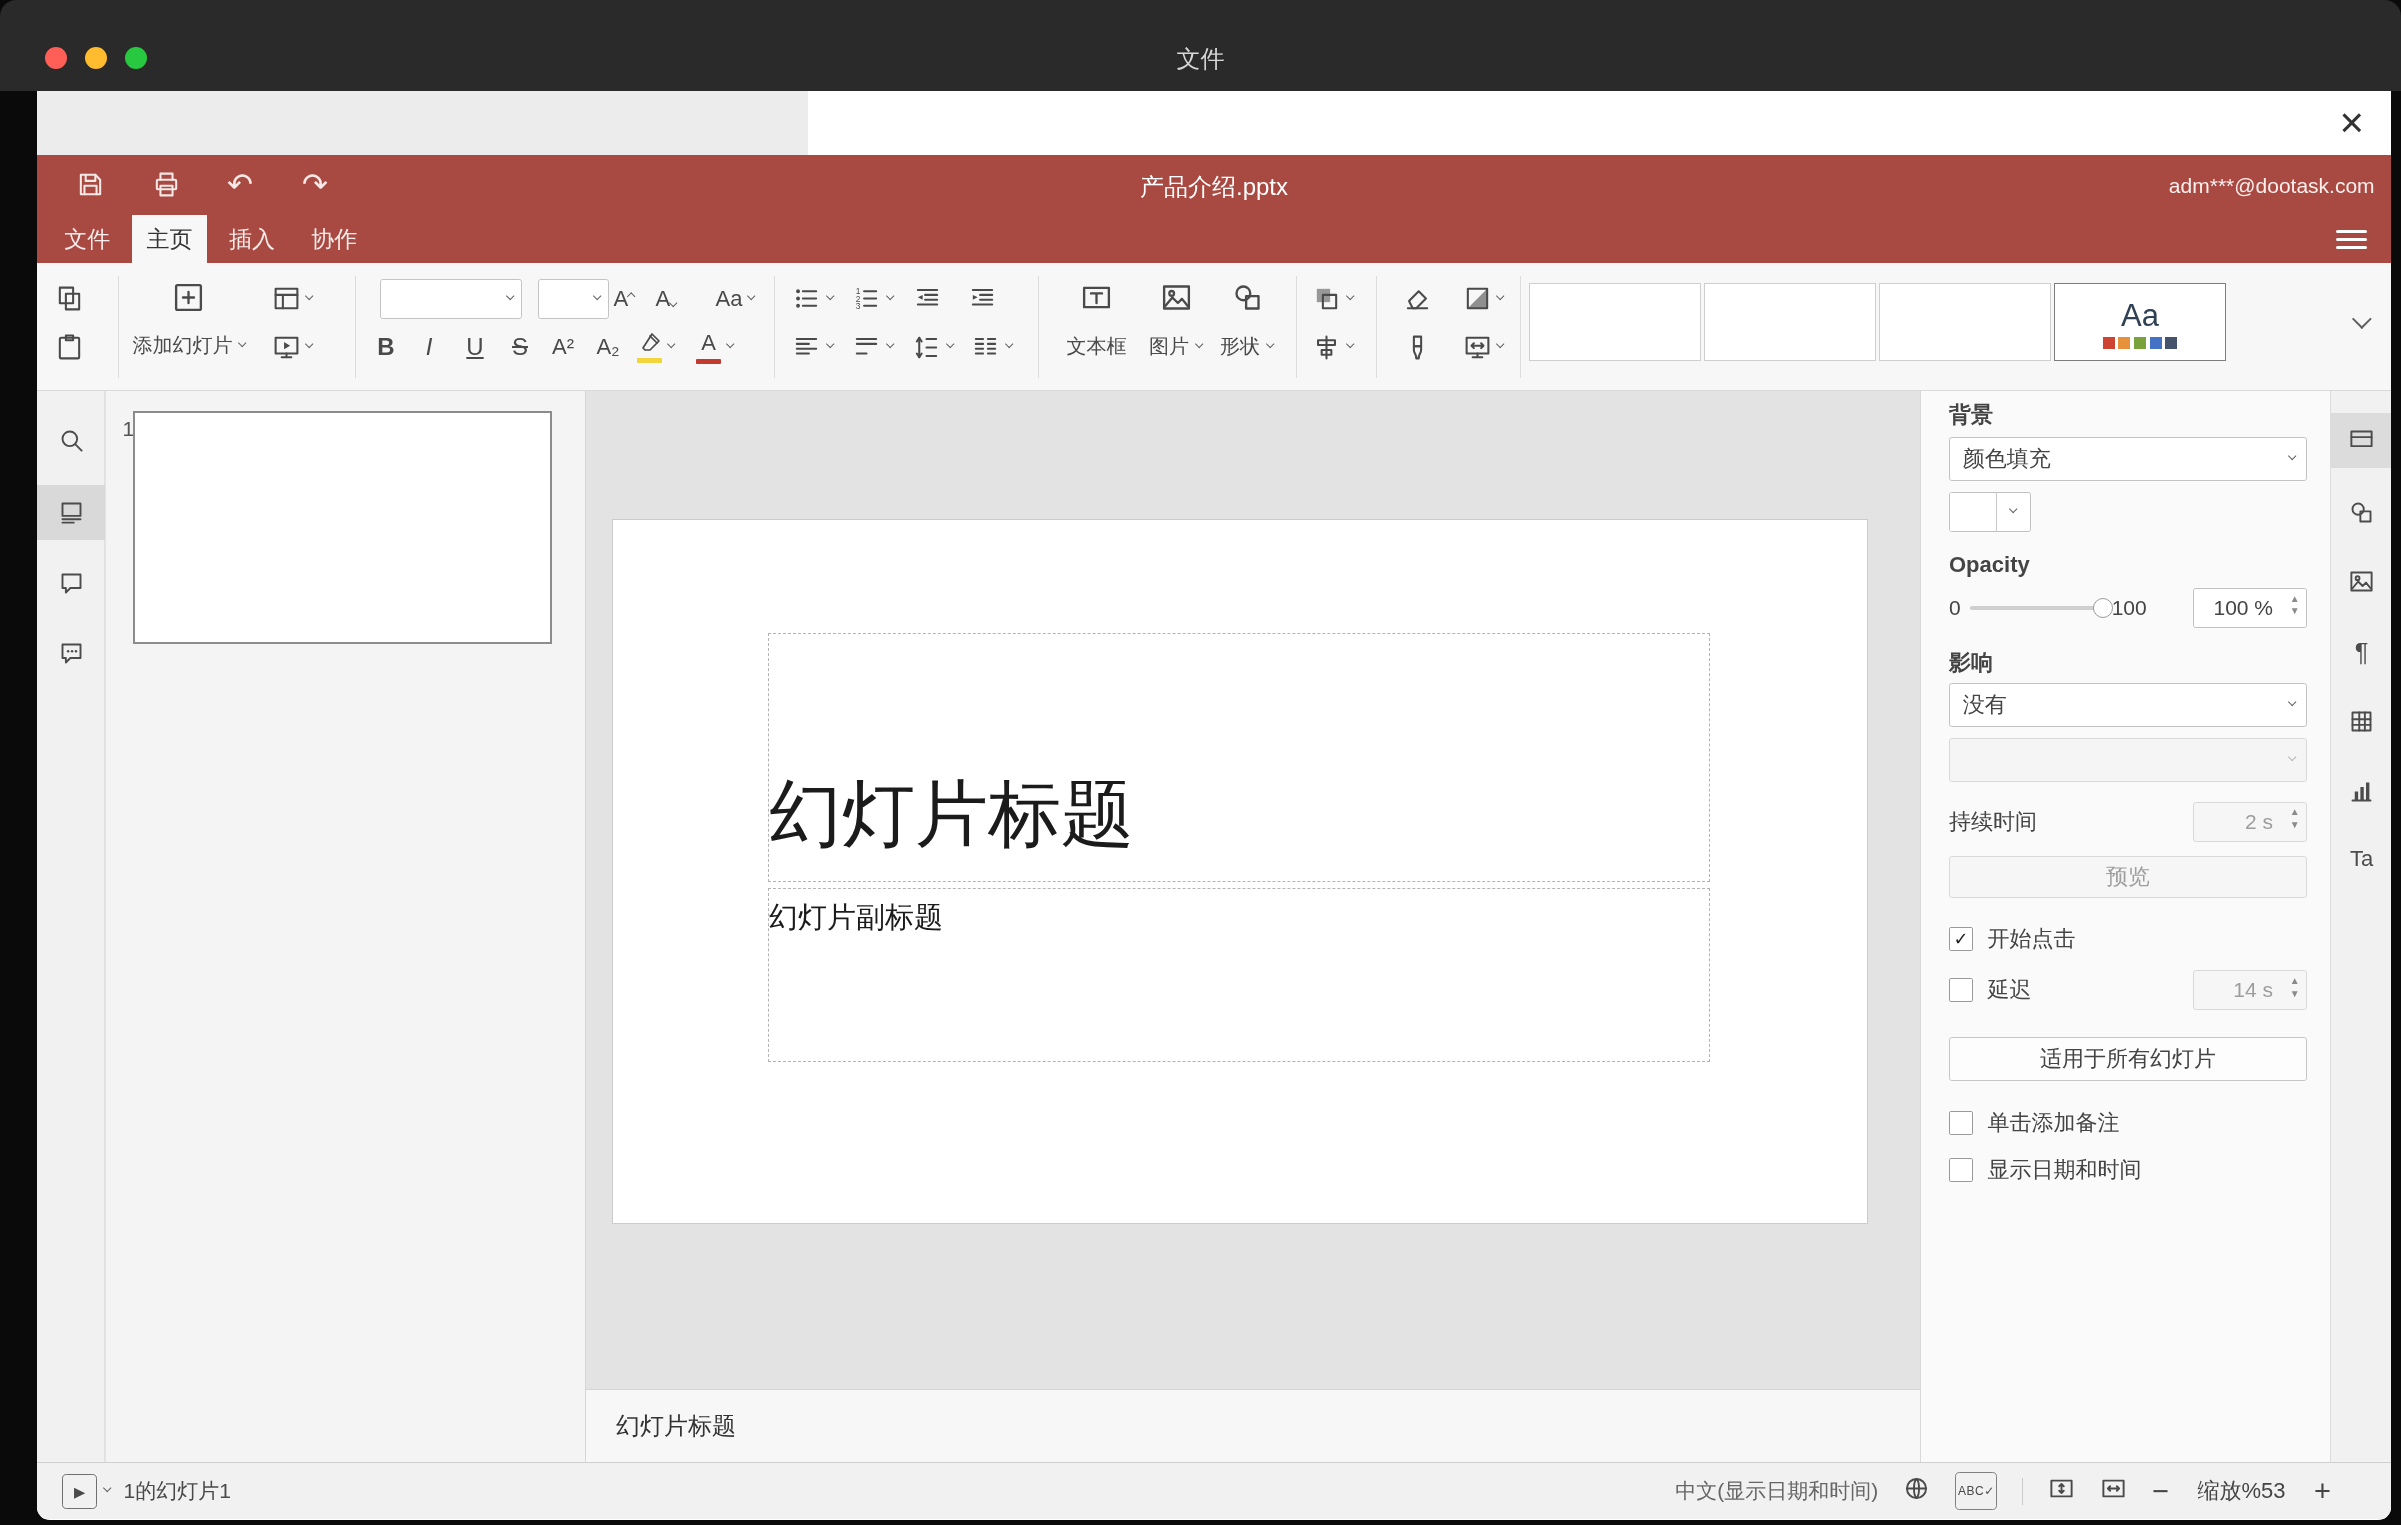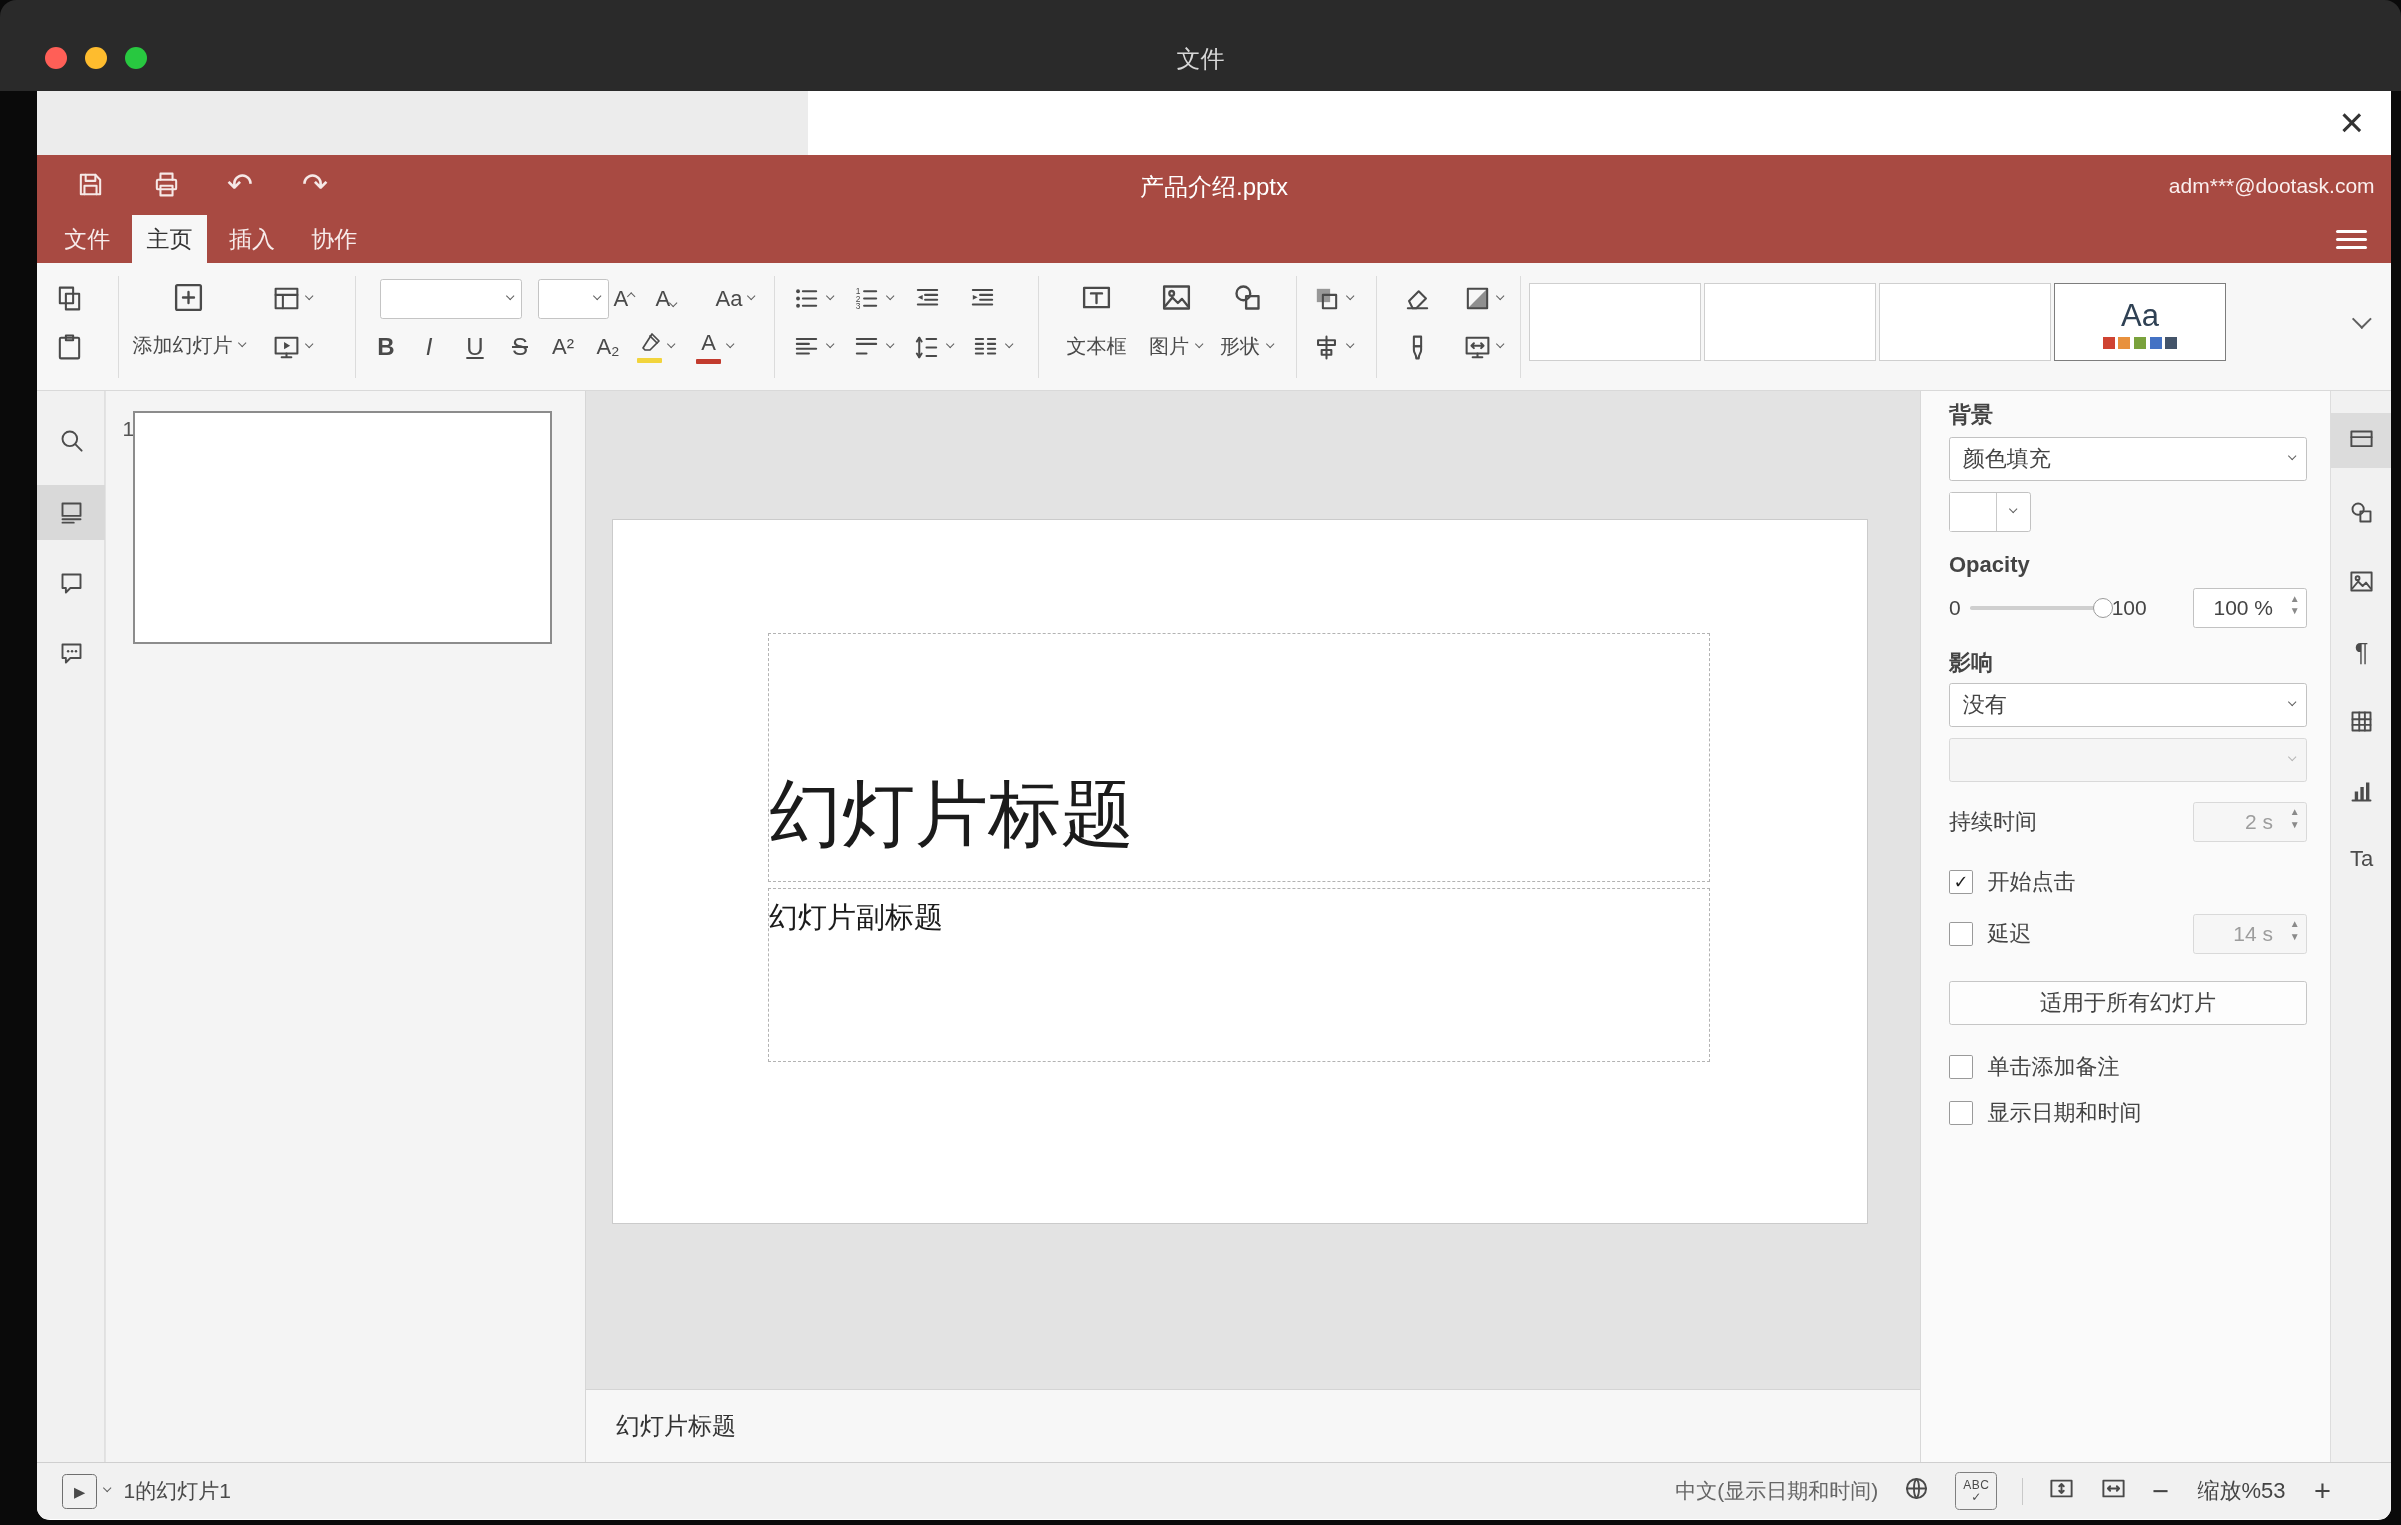--- a/index.html
+++ b/index.html
@@ -110,21 +110,21 @@
 .rbtn .g { font-size:25.5px; line-height:1; }
 
 
 .sbar { position:absolute; left:0; top:1371px; width:100%; height:57px; background:#f1f1f1; border-top:0.9px solid #cfcfcf; font-size:21px; color:#4a4a4a; }
 .sb-left { position:absolute; left:25px; top:0; height:100%; display:flex; align-items:center; gap:12.8px; }
 .play-wrap { display:flex; align-items:center; gap:7.3px; }
 .play-box { width:35px; height:35px; border:1.8px solid #6f6f6f; border-radius:4.6px; display:flex; align-items:center; justify-content:center; font-size:14.6px; }
 .sb-right { position:absolute; right:60px; top:0; height:100%; display:flex; align-items:center; gap:25px; }
 .lang { font-size:21px; color:#666; }
 .vdiv { width:0.9px; height:27px; background:#c9c9c9; }
-.spell-box { width:42px; height:38px; border:1.8px solid #7f7f7f; border-radius:4.6px; display:flex; flex-direction:column; align-items:center; justify-content:center; line-height:1; }
+.spell-box { width:42px; height:38px; border:1.8px solid #7f7f7f; border-radius:4.6px; display:flex; flex-direction:row; align-items:center; justify-content:center; line-height:1; }
 .spell-box .abc { font-size:12px; letter-spacing:0.5px; }
 .spell-box .chk { font-size:12px; margin-top:-0.9px; }
 .zoom-btn { font-size:29px; line-height:1; color:#444; }
 .zoom-label { width:95px; text-align:center; font-size:22px; color:#444; }
 .sbar .ic { width:27px; height:27px; }
 </style>
 </head>
 <body>
 
 <div class="titlebar">
@@ -507,20 +507,23 @@
       <div class="inline-row" style="margin-top:20px">
         <span class="lab">持续时间</span>
         <div class="spin disabled">
           <span>2 s</span>
           <span class="arrows">
             <span>▲</span>
             <span>▼</span>
           </span>
         </div>
       </div>
+      <button class="btn disabled" style="margin-top:14.6px">
+        <span>预览</span>
+      </button>
       <div class="cb-row" style="margin-top:25.5px">
         <span class="cb">
           <span>✓</span>
         </span>
         <span>开始点击</span>
       </div>
       <div class="cb-row" style="margin-top:16.4px">
         <span class="cb"></span>
         <span style="flex:1">延迟</span>
         <div class="spin disabled">

